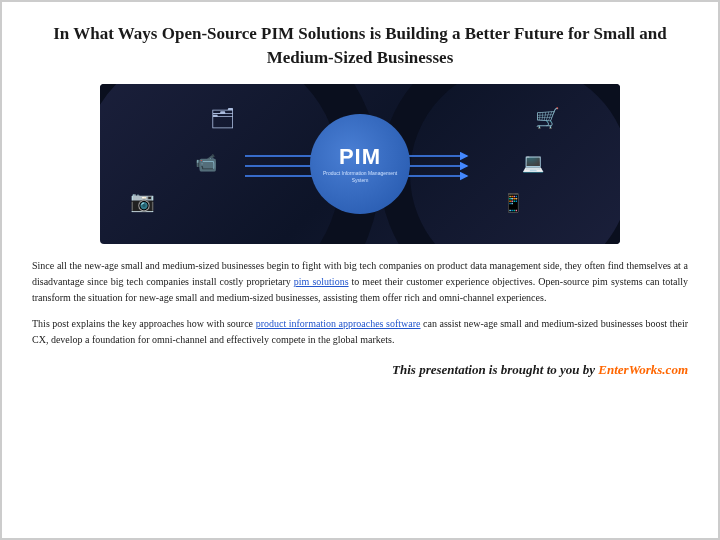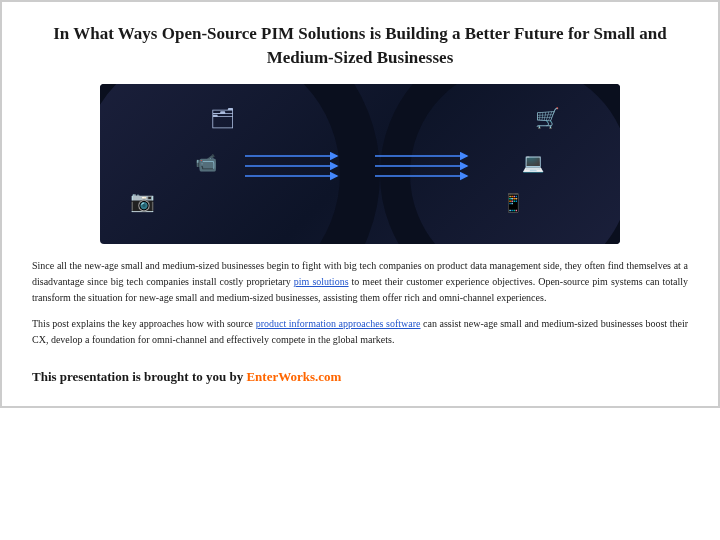--- a/index.html
+++ b/index.html
@@ -7,21 +7,21 @@
     body {
       width: 720px;
       height: 540px;
       background: #ffffff;
       font-family: Georgia, 'Times New Roman', serif;
       overflow: hidden;
     }
 
     .slide {
       width: 720px;
-      height: 408px;
+      height: 540px;
       background: #ffffff;
       border: 2px solid #cccccc;
       padding: 20px 30px 16px 30px;
       display: flex;
       flex-direction: column;
       align-items: center;
     }
 
     .title {
       font-size: 17px;
@@ -173,25 +173,26 @@
       font-family: Georgia, serif;
     }
 
     .link {
       color: #2255cc;
       text-decoration: underline;
     }
 
     .footer {
       width: 100%;
-      text-align: left;
+      text-align: right;
       font-size: 13px;
       font-family: Georgia, serif;
       color: #1a1a1a;
-      margin-top: 11px;
+      margin-top: 4px;
+      font-style: italic;
     }
 
     .footer strong {
       font-weight: bold;
     }
 
     .footer .brand {
       color: #ff6600;
       font-weight: bold;
     }
@@ -228,20 +229,24 @@
       <defs>
         <marker id="arrowR1" markerWidth="6" markerHeight="6" refX="5" refY="3" orient="auto">
           <path d="M0,0 L6,3 L0,6 Z" fill="#4488ff"></path>
         </marker>
       </defs>
       <line x1="0" y1="12" x2="92" y2="12" stroke="#4488ff" stroke-width="1.5" marker-end="url(#arrowR1)"></line>
       <line x1="0" y1="22" x2="92" y2="22" stroke="#4488ff" stroke-width="1.5" marker-end="url(#arrowR1)"></line>
       <line x1="0" y1="32" x2="92" y2="32" stroke="#4488ff" stroke-width="1.5" marker-end="url(#arrowR1)"></line>
     </svg>
 
+    <div class="pim-circle">
+      <span class="pim-text">PIM</span>
+      <span class="pim-subtext">Product Information Management System</span>
+    </div>
   </div>
 
   <p class="body-text">
     <span>Since all the new-age small and medium-sized businesses begin to fight with big tech companies on product data management side, they often find themselves at a disadvantage since big tech companies install costly proprietary </span>
     <a class="link" href="#">pim solutions</a>
     <span> to meet their customer experience objectives. Open-source pim systems can totally transform the situation for new-age small and medium-sized businesses, assisting them offer rich and omni-channel experiences.</span>
   </p>
 
   <p class="body-text">
     <span>This post explains the key approaches how with source </span>

